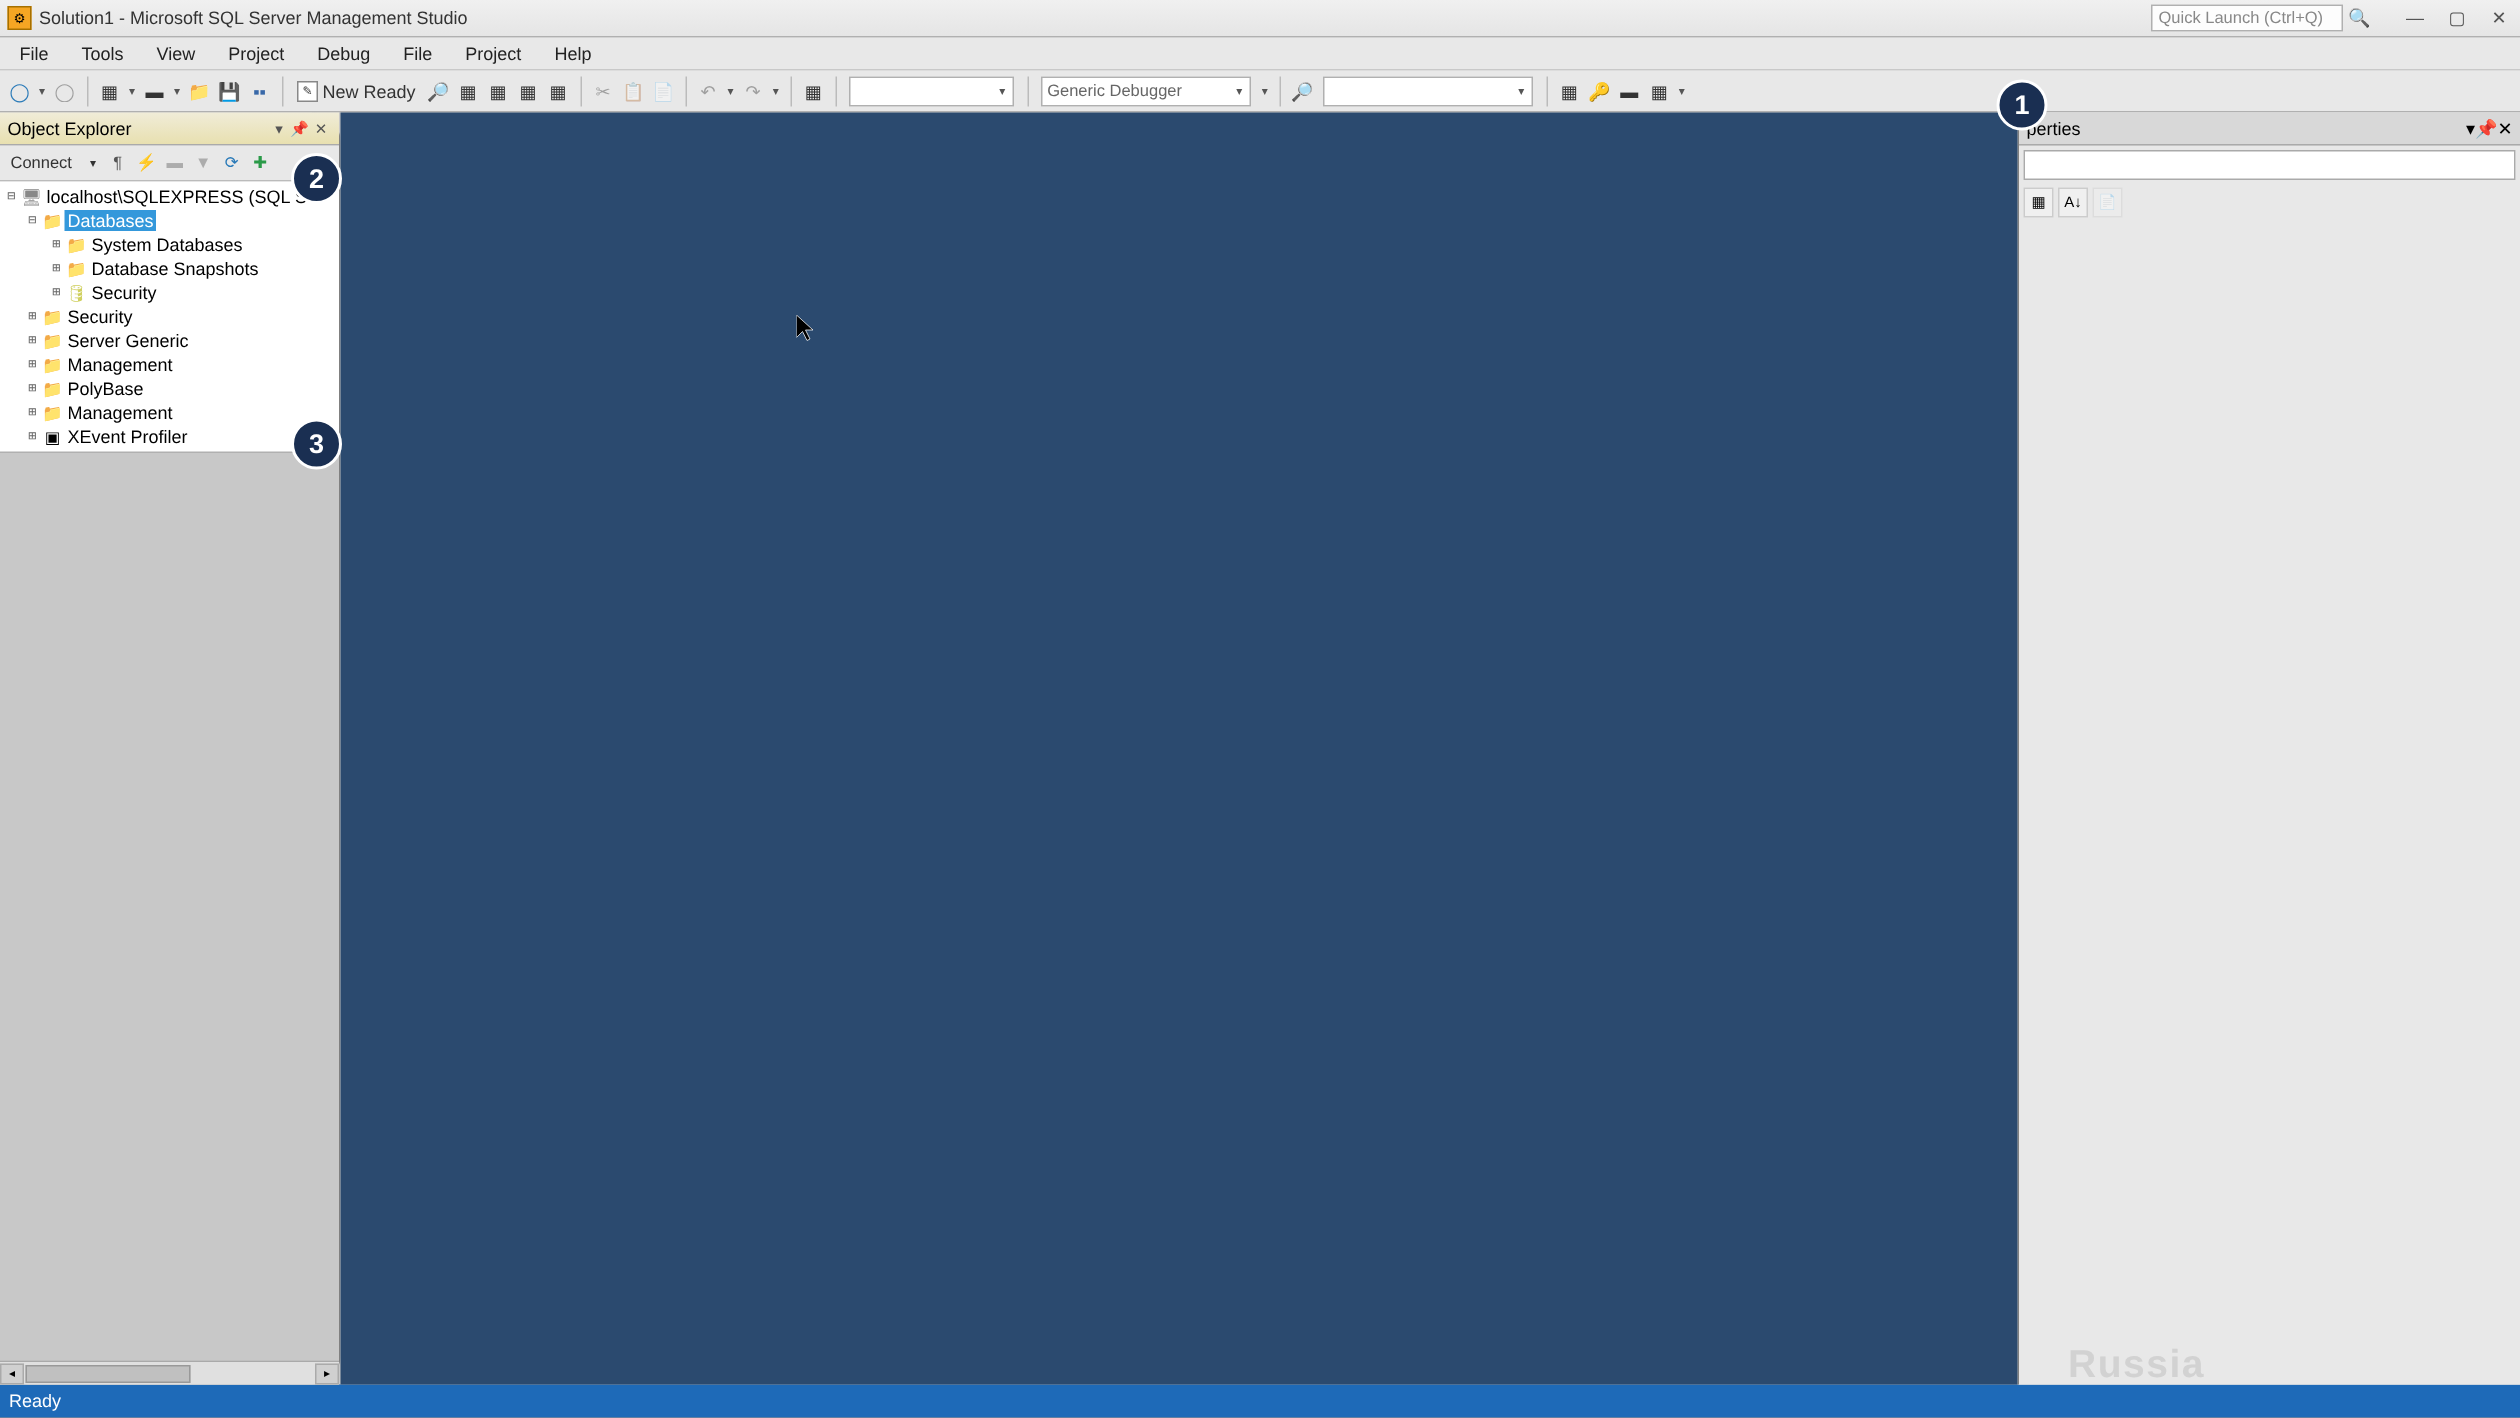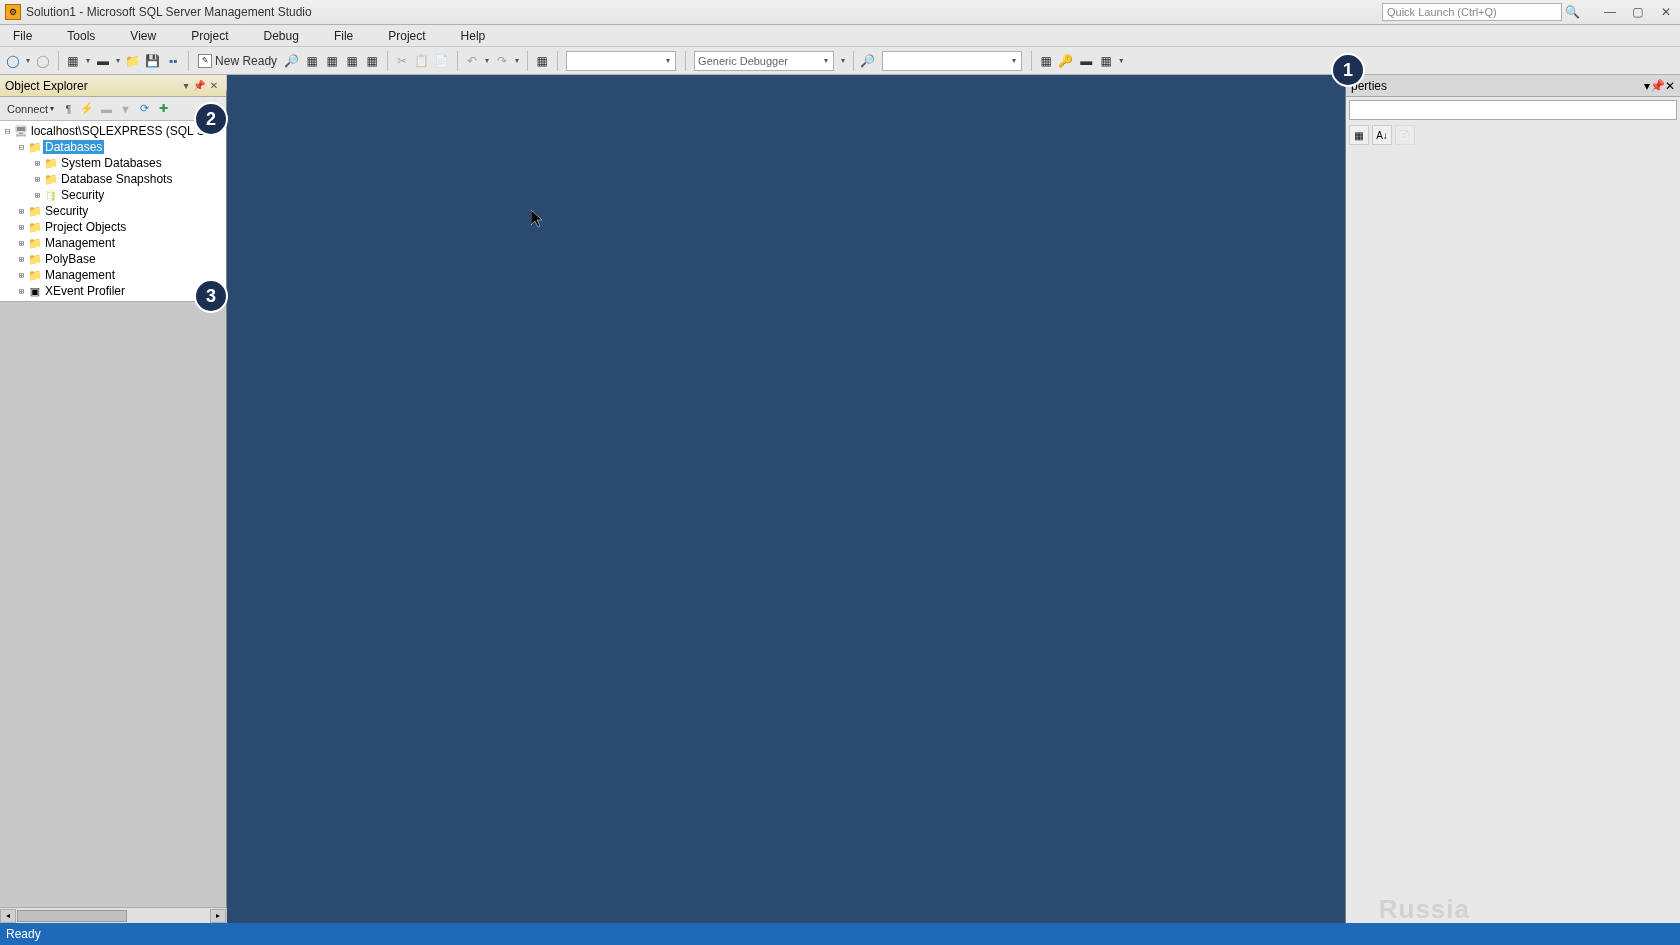--- a/index.html
+++ b/index.html
@@ -2,27 +2,27 @@
 <html><head>
   <meta charset="utf-8">
   <style>
     * { margin: 0; padding: 0; box-sizing: border-box; font-family: "Segoe UI", Tahoma, sans-serif; }
     body { width: 1680px; height: 945px; background: #c8c8c8; overflow: hidden; font-size: 12px; position: relative; }
 
     
     .title-bar { height: 25px; background: linear-gradient(to bottom, #f0f0f0, #e5e5e5); display: flex; align-items: center; padding-left: 5px; border-bottom: 1px solid #b0b0b0; }
     .title-bar .app-icon { width: 16px; height: 16px; background: #f5a623; border: 1px solid #a67000; margin-right: 5px; display:flex;align-items:center;justify-content:center; font-size:9px;}
     .title-bar .title-text { font-size: 12px; color: #333; }
-    .title-bar .quick-launch { margin-left: auto; border: 1px solid #b0b0b0; height: 18px; width: 180px; font-size: 11px; padding: 0 4px; color: #888; background: #fdfdfd; margin-right: 3px; display:flex; align-items:center;}
+    .title-bar .quick-launch { margin-left: auto; border: 1px solid #b0b0b0; height: 18px; width: 128px; font-size: 11px; padding: 0 4px; color: #888; background: #fdfdfd; margin-right: 3px; display:flex; align-items:center;}
     .title-bar .search-icon{width:16px;height:16px;display:flex;align-items:center;justify-content:center;color:#555;margin-right:15px;cursor:pointer}
     .win-controls { display:flex; }
     .win-control { width: 28px; height: 20px; display:flex; align-items:center;justify-content:center; color:#555; cursor:pointer;}
 
     
-    .menu-bar { height: 22px; background: #e8e8e8; display: flex; align-items: center; padding-left: 4px; gap: 17px; border-bottom:1px solid #c8c8c8;}
+    .menu-bar { height: 22px; background: #e8e8e8; display: flex; align-items: center; padding-left: 4px; gap: 4px; border-bottom:1px solid #c8c8c8;}
     .menu-item { padding: 3px 9px; font-size: 12px; color: #222; cursor:pointer;}
 
     
     .toolbar { height: 28px; background: #e8e8e8; display: flex; align-items: center; padding-left: 4px; border-bottom: 1px solid #b0b0b0; gap: 2px; }
     .tb-btn { width: 18px; height: 18px; display:flex;align-items:center;justify-content:center;border:1px solid transparent;font-size:12px;color:#333; cursor:pointer;}
     .tb-btn.disabled { opacity: 0.4; }
     .tb-sep{width:2px;height:20px;border-right:1px solid #bbb;margin:0 3px;}
     .tb-text{font-size:12px;color:#333;padding:0 4px;display:flex;align-items:center;gap:3px;}
     .tb-combo{border:1px solid #b0b0b0;height:20px;min-width:110px;background:#fff;font-size:11px;padding:0 3px;color:#666;display:flex;align-items:center; margin:0 3px;}
     .tb-combo.wide{min-width:140px;}
@@ -32,21 +32,21 @@
     
     .body-area { display: flex; height: calc(100% - 25px - 22px - 28px - 22px); }
 
     
     .explorer-panel { width: 227px; background: #c8c8c8; display:flex; flex-direction:column; border-right:1px solid #808080;border-radius:19px;}
     .panel-header{height:22px; background:linear-gradient(to bottom,#f0ecd8,#e8e0b0);display:flex;align-items:center;padding:0 5px;border-bottom:1px solid #aaa;font-size:12px;}
     .panel-header .spacer{flex:1}
     .panel-header .hdr-btn{width:14px;height:14px;display:flex;align-items:center;justify-content:center;font-size:10px;color:#555;cursor:pointer;}
 
     .explorer-toolbar{height:24px;background:#e8e8e8;display:flex;align-items:center;padding:0 4px;gap:4px;border-bottom:1px solid #bbb;}
-    .et-btn{font-size:11px;color:#333;padding:2px 3px;display:flex;align-items:center;gap:2px;cursor:pointer;}
+    .et-btn{font-size:11px;color:#333;padding:2px 3px;display:flex;align-items:center;gap:12px;cursor:pointer;}
     .et-ico{width:15px;height:15px;display:flex;align-items:center;justify-content:center;font-size:11px;color:#555;}
 
     .tree{background:#fff;flex:0 0 auto; padding:2px 0;border-bottom:1px solid #b0b0b0;max-height:200px}
     .tree-row{display:flex;align-items:center;height:16px;font-size:12px;white-space:nowrap;cursor:pointer;}
     .exp{width:11px;text-align:center;font-size:9px;color:#666;font-family:monospace;cursor:pointer;flex-shrink:0;}
     .ticon{width:16px;height:16px;display:flex;align-items:center;justify-content:center;font-size:11px;flex-shrink:0;}
     .folder{color:#d4a450;}
     .server{color:#888;}
     .db{color:#d0d060;}
     .label{padding:0 2px;}
@@ -210,21 +210,21 @@
           <span class="label">Security</span>
         </div>
       <div class="tree-row ind-1">
           <span class="exp">⊞</span>
           <span class="ticon folder">📁</span>
           <span class="label">Security</span>
         </div>
       <div class="tree-row ind-1">
           <span class="exp">⊞</span>
           <span class="ticon folder">📁</span>
-          <span class="label">Project Objects</span>
+          <span class="label">Server Generic</span>
         </div>
       <div class="tree-row ind-1">
           <span class="exp">⊞</span>
           <span class="ticon folder">📁</span>
           <span class="label">Management</span>
         </div>
       <div class="tree-row ind-1">
           <span class="exp">⊞</span>
           <span class="ticon folder">📁</span>
           <span class="label">PolyBase</span>

